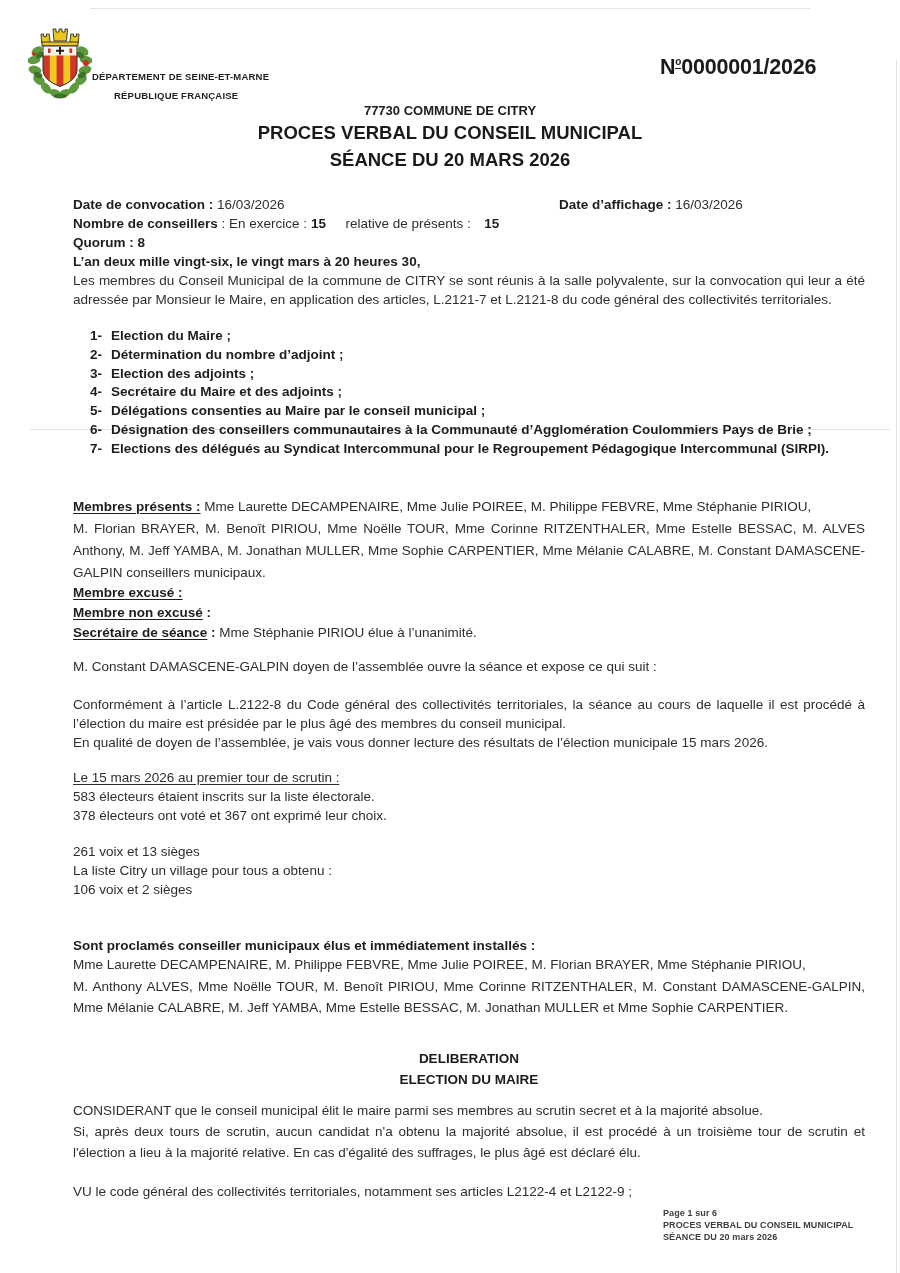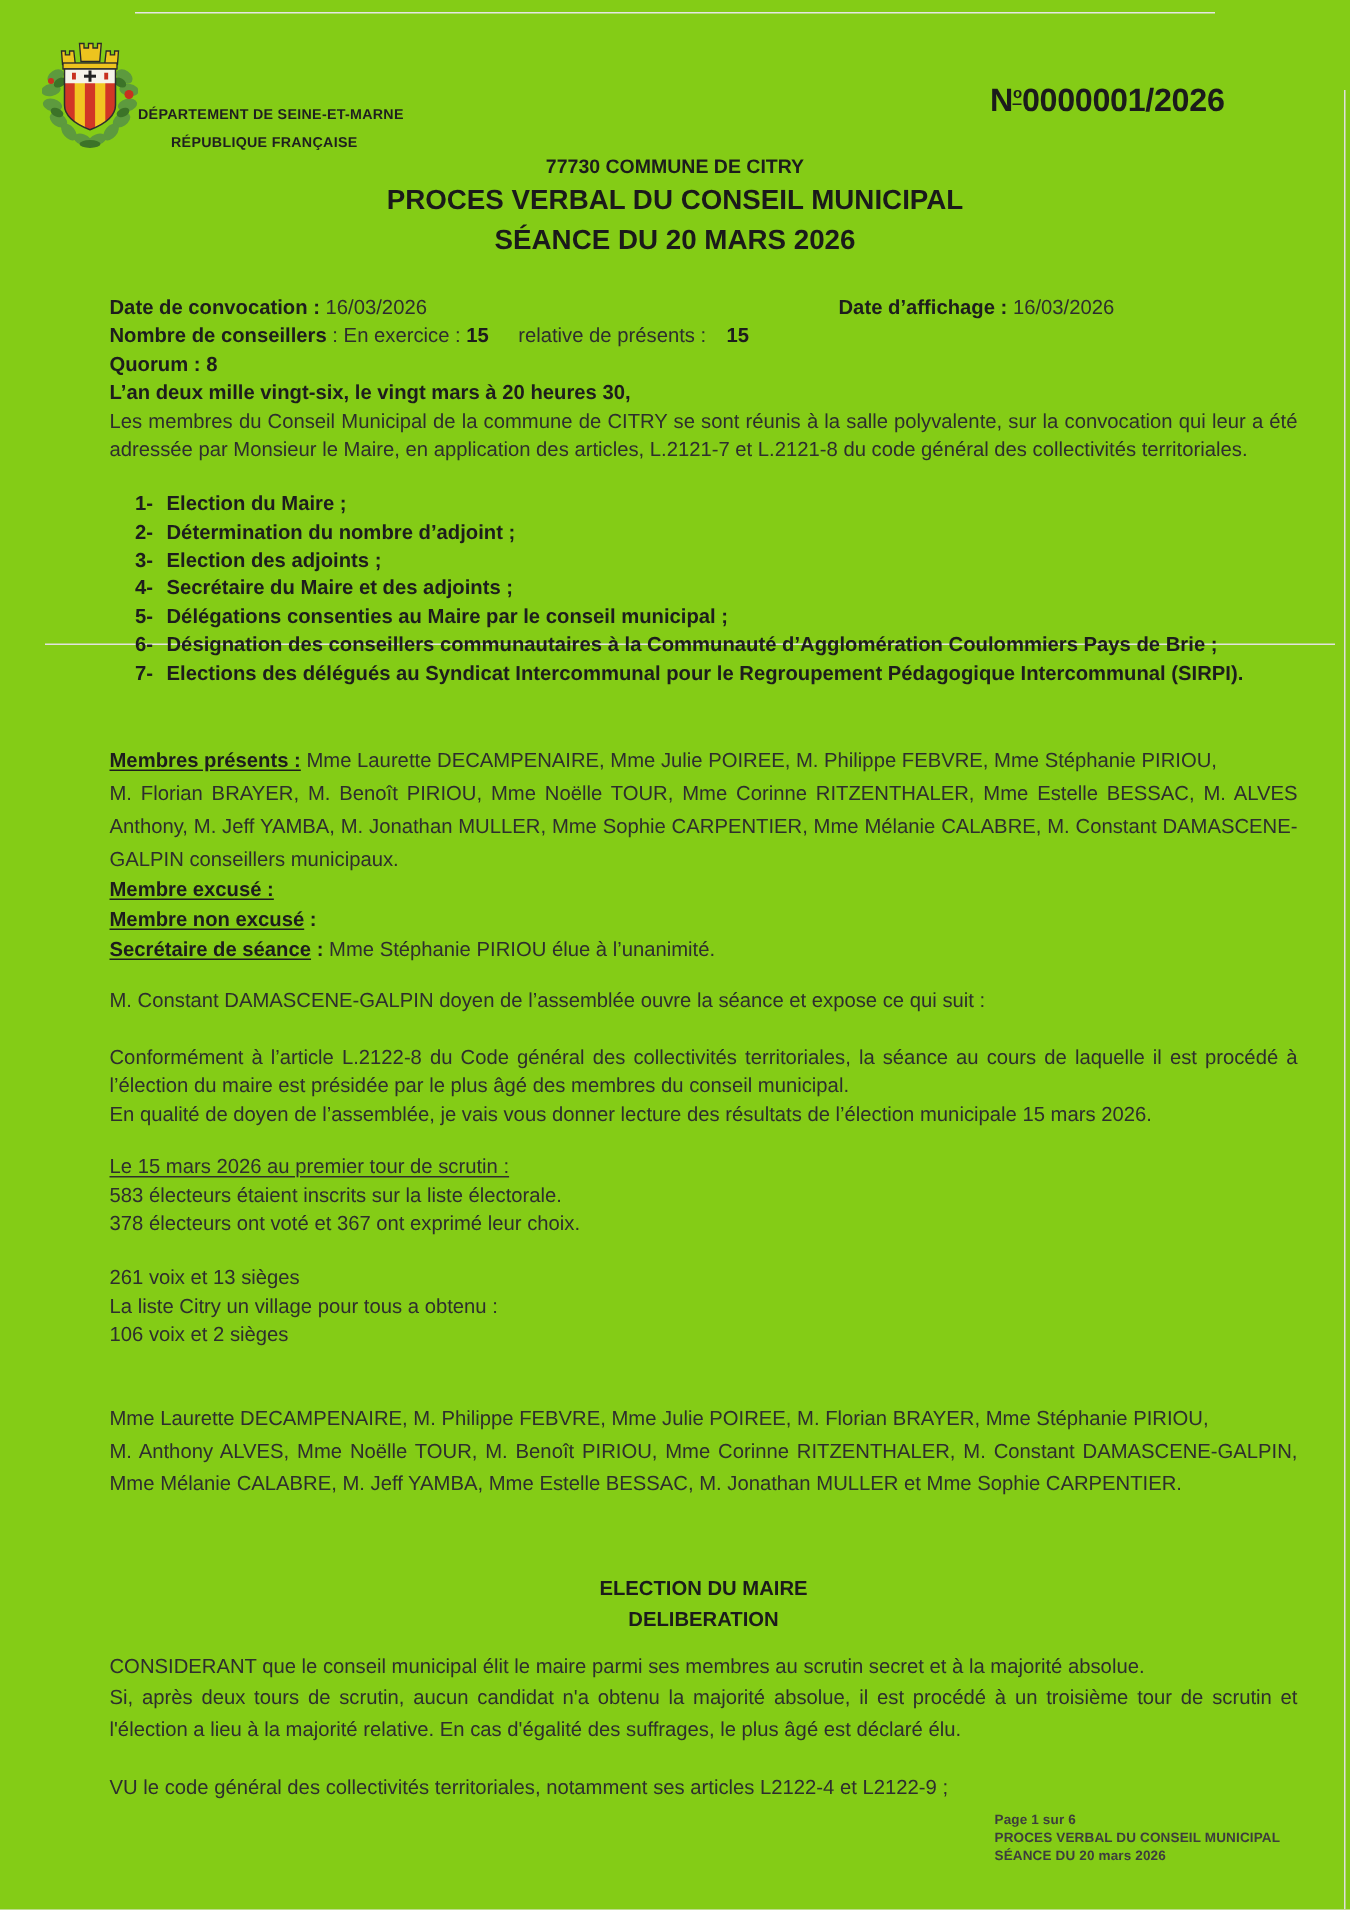--- a/index.html
+++ b/index.html
@@ -1,18 +1,18 @@
 <!DOCTYPE html>
 <html lang="fr"><head>
 <meta charset="utf-8">
 <style>
   html,body { margin:0; padding:0; background:#e9e9e7; }
   .page {
     position:relative; width:900px; height:1273px; margin:0 auto;
-    background:#84cc16; overflow:hidden;
+    background:#ffffff; overflow:hidden;
     font-family:"Liberation Sans", sans-serif;
     color:#2e2e2e;
   }
   .b { font-weight:700; color:#1d1d1d; }
   .u { text-decoration:underline; text-underline-offset:2px; }
   .justify { text-align:justify; }
   .block { position:absolute; left:54px; width:792px; font-size:13.5px; line-height:19px;margin-left:19px; }
   p { margin:0; }
 
   
@@ -210,27 +210,28 @@
     <div>378 électeurs ont voté et 367 ont exprimé leur choix.</div>
   </div>
 
   <div class="block" style="top:842px">
     <div>261 voix et 13 sièges</div>
     <div>La liste Citry un village pour tous a obtenu :</div>
     <div>106 voix et 2 sièges</div>
   </div>
 
   <div class="block" style="top:936px">
+    <div class="b">Sont proclamés conseiller municipaux élus et immédiatement installés :</div>
     <div style="line-height:20.5px">Mme Laurette DECAMPENAIRE, M. Philippe FEBVRE, Mme Julie POIREE, M. Florian BRAYER, Mme Stéphanie PIRIOU,</div>
     <p class="justify procl-rest">M. Anthony ALVES, Mme Noëlle TOUR, M. Benoît PIRIOU, Mme Corinne RITZENTHALER, M. Constant DAMASCENE-GALPIN, Mme Mélanie CALABRE, M. Jeff YAMBA, Mme Estelle BESSAC, M. Jonathan MULLER et Mme Sophie CARPENTIER.</p>
   </div>
 
   <div class="block" style="top:1048px">
+    <div class="delib-title">DELIBERATION</div>
     <div class="delib-title">ELECTION DU MAIRE</div>
-    <div class="delib-title">DELIBERATION</div>
   </div>
 
   <div class="block" style="top:1100px">
     <div style="line-height:21px">CONSIDERANT que le conseil municipal élit le maire parmi ses membres au scrutin secret et à la majorité absolue.</div>
     <p class="justify tours-par">Si, après deux tours de scrutin, aucun candidat n'a obtenu la majorité absolue, il est procédé à un troisième tour de scrutin et l'élection a lieu à la majorité relative. En cas d'égalité des suffrages, le plus âgé est déclaré élu.</p>
   </div>
 
   <div class="block" style="top:1182px">VU le code général des collectivités territoriales, notamment ses articles L2122-4 et L2122-9 ;</div>
 
   <div class="footer">

